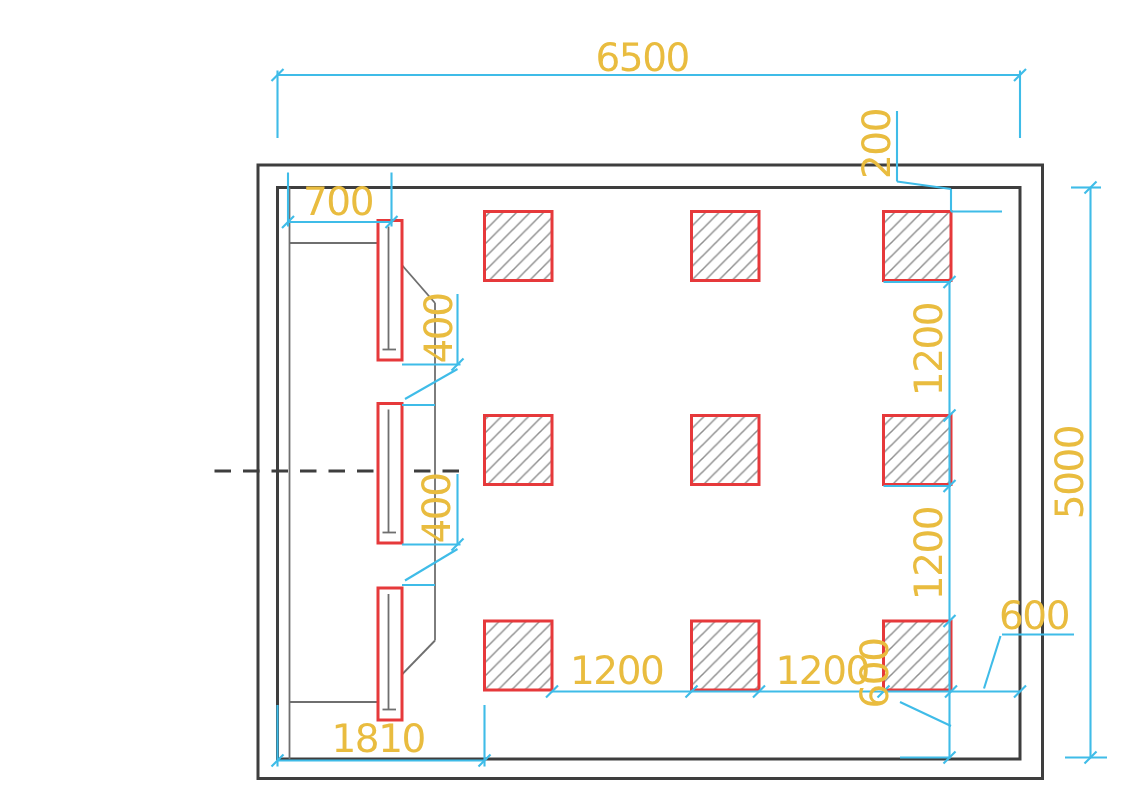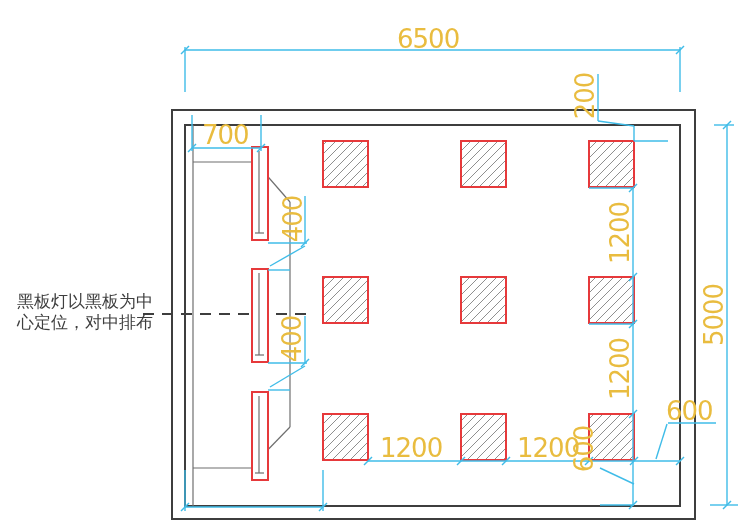--- a/index.html
+++ b/index.html
@@ -153,26 +153,23 @@
       <line x1="723" y1="129" x2="731" y2="121"></line>
         <line x1="723" y1="509" x2="731" y2="501"></line>
     </g>
   </svg>
 
   <span class="dimtext" style="left:397px;top:26px">6500</span>
   <span class="dimtext" style="left:202px;top:122px">700</span>
   <span class="dimtext rot" style="left:585px;top:96px">200</span>
   <span class="dimtext rot" style="left:293px;top:219px">400</span>
   <span class="dimtext rot" style="left:292px;top:339px">400</span>
+  <span class="dimtext" style="left:221px;top:480px">1810</span>
   <span class="dimtext" style="left:380px;top:435px">1200</span>
   <span class="dimtext" style="left:517px;top:435px">1200</span>
   <span class="dimtext rot" style="left:584px;top:449px">600</span>
   <span class="dimtext" style="left:666px;top:398px">600</span>
   <span class="dimtext rot" style="left:620px;top:233px">1200</span>
   <span class="dimtext rot" style="left:620px;top:369px">1200</span>
   <span class="dimtext rot" style="left:714px;top:315px">5000</span>
 
-  <div id="annotation">
-    <div>黑板灯以黑板为中</div>
-    <div>心定位，对中排布</div>
-  </div>
 
 </div>
 
 </body></html>

